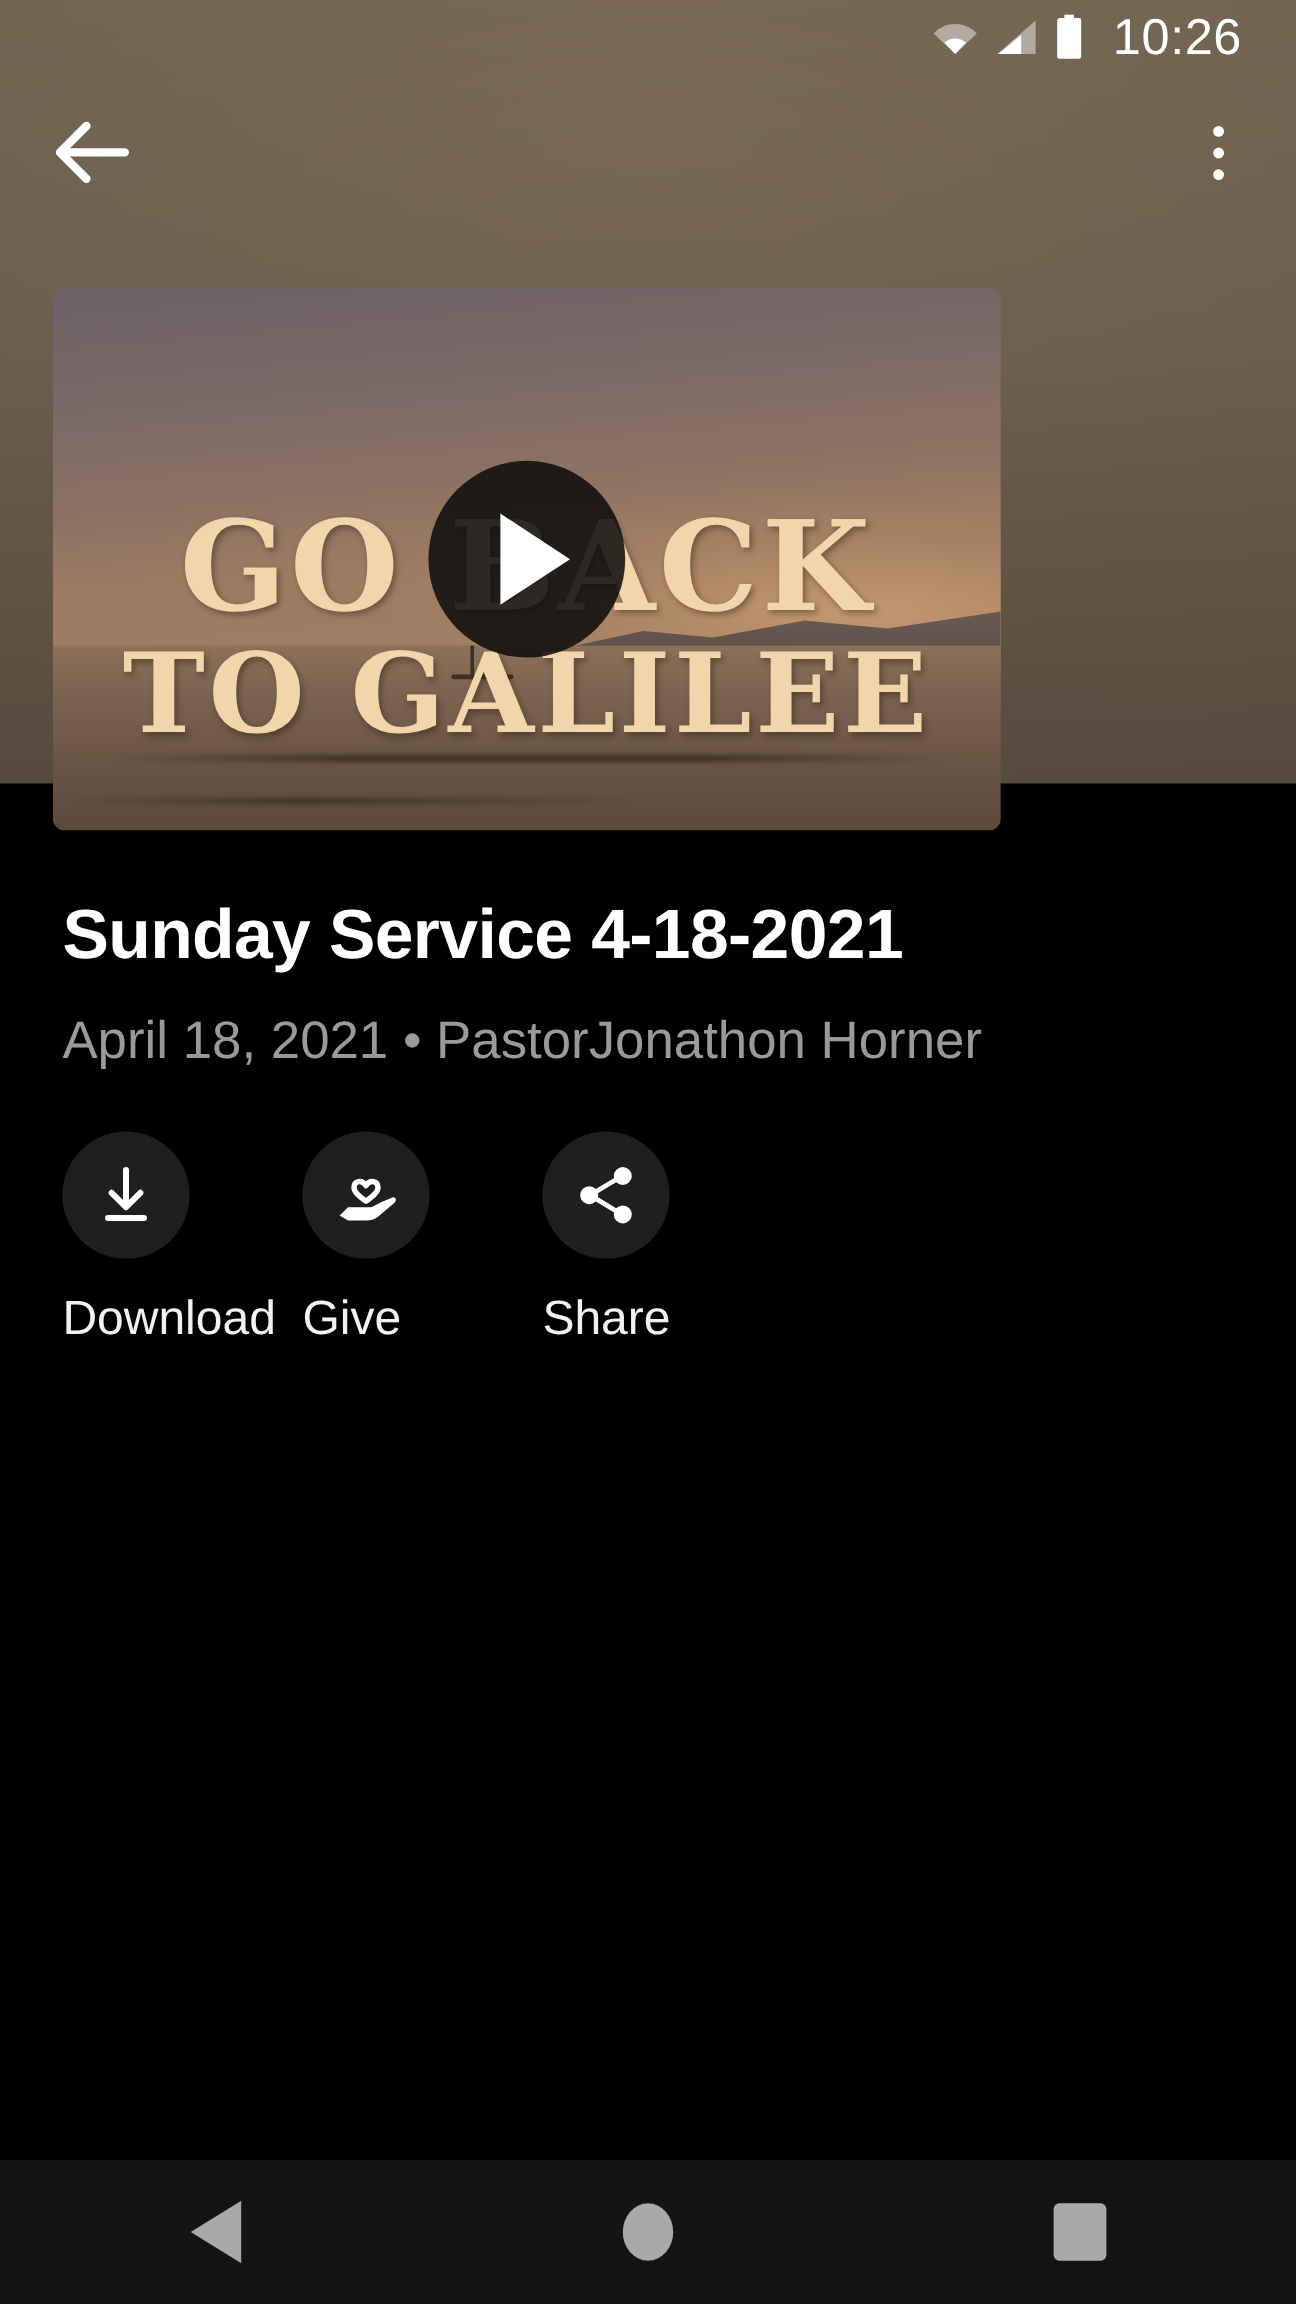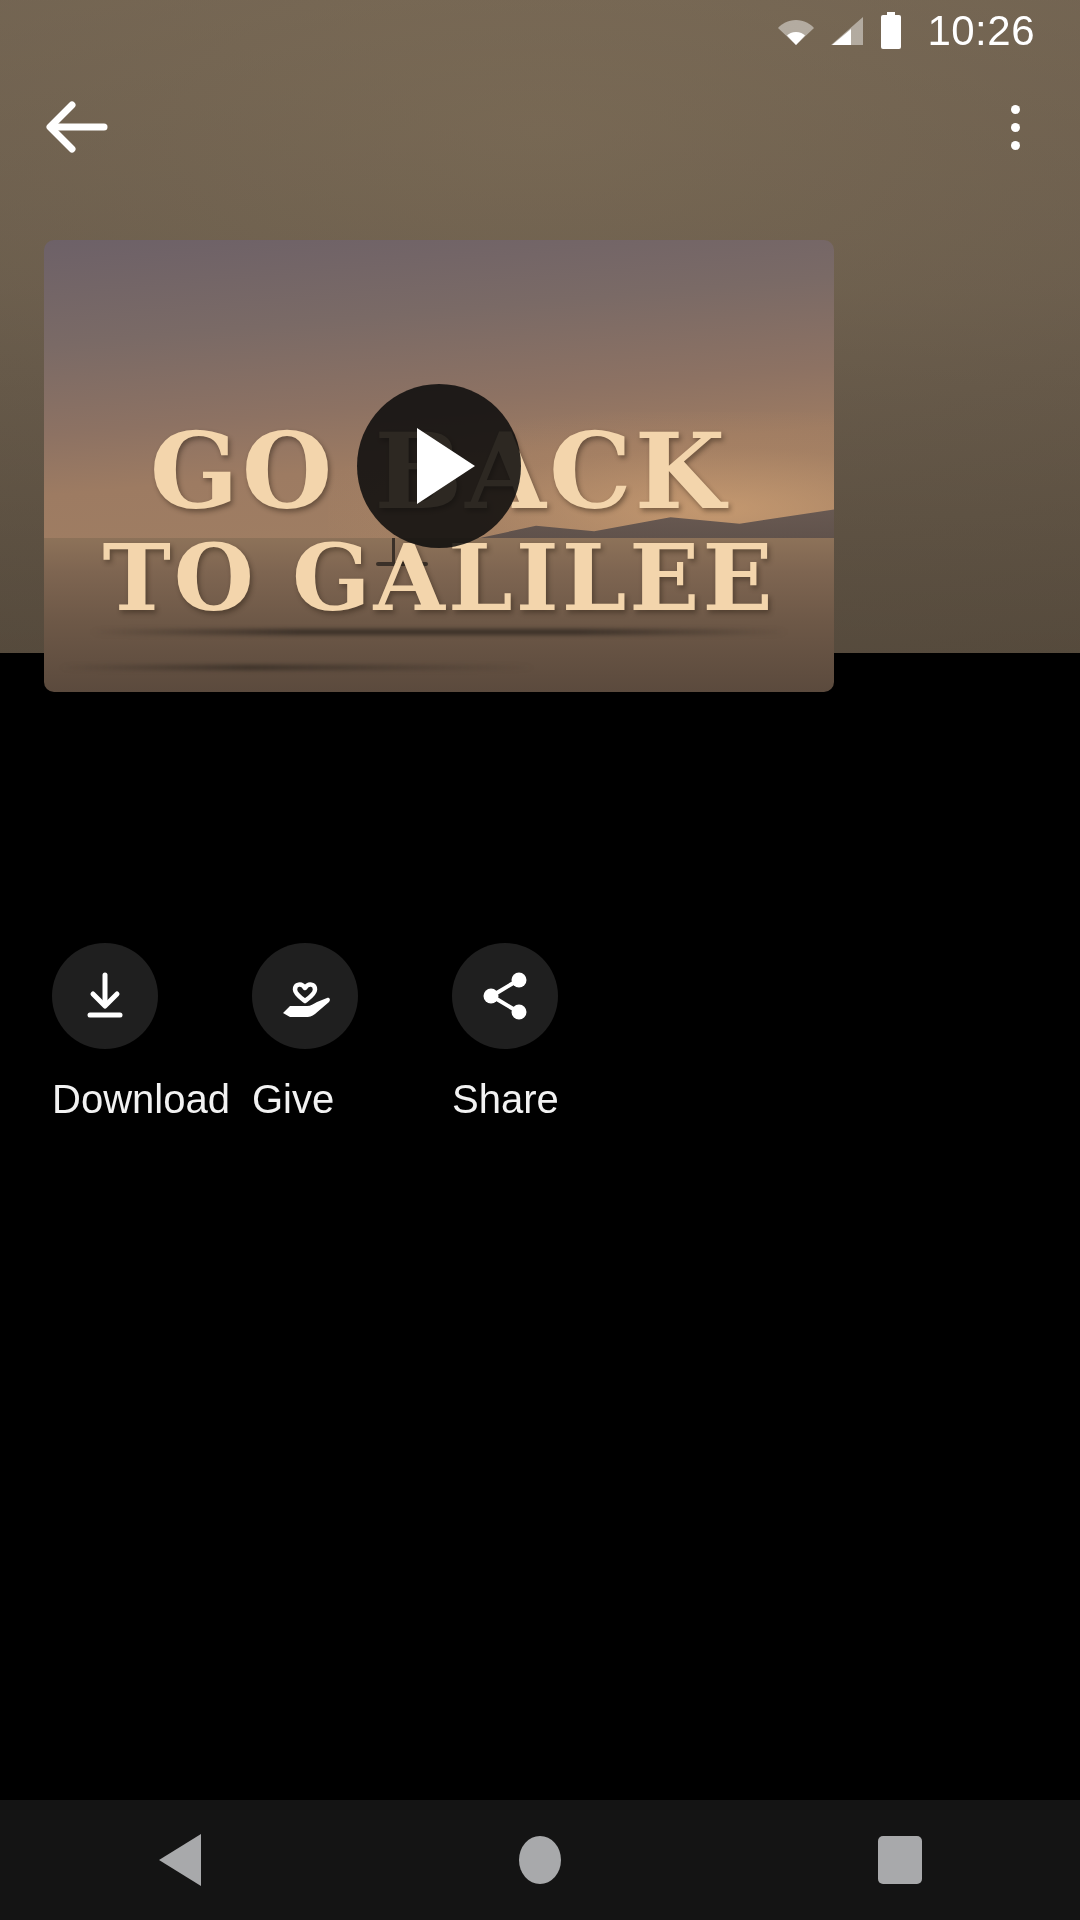--- a/index.html
+++ b/index.html
@@ -277,20 +277,22 @@
       <svg width="60" height="58" viewBox="0 0 60 58">
         <path d="M8 38 L8 29 C8 17 17.8 7.5 30 7.5 C42.2 7.5 52 17 52 29 L52 38" fill="none" stroke="#ffffff" stroke-width="6.5" stroke-linecap="round"></path>
         <rect x="3" y="33" width="13" height="20" rx="6" fill="#ffffff"></rect>
         <rect x="44" y="33" width="13" height="20" rx="6" fill="#ffffff"></rect>
       </svg>
     </span>
   </div>
 
   <div class="sheet">
 
+    <div class="ep-title">Sunday Service 4-18-2021</div>
+    <div class="ep-meta">April 18, 2021 • PastorJonathon Horner</div>
 
     <div class="actions">
 
       <div class="action">
         <span class="bubble">
           <span>
             <svg width="54" height="54" viewBox="0 0 54 54">
               <path d="M27 6 L27 34" stroke="#ffffff" stroke-width="5" stroke-linecap="round" fill="none"></path>
               <path d="M15 25 L27 37 L39 25" stroke="#ffffff" stroke-width="5" stroke-linecap="round" stroke-linejoin="round" fill="none"></path>
               <path d="M12 46 L42 46" stroke="#ffffff" stroke-width="5" stroke-linecap="round" fill="none"></path>

